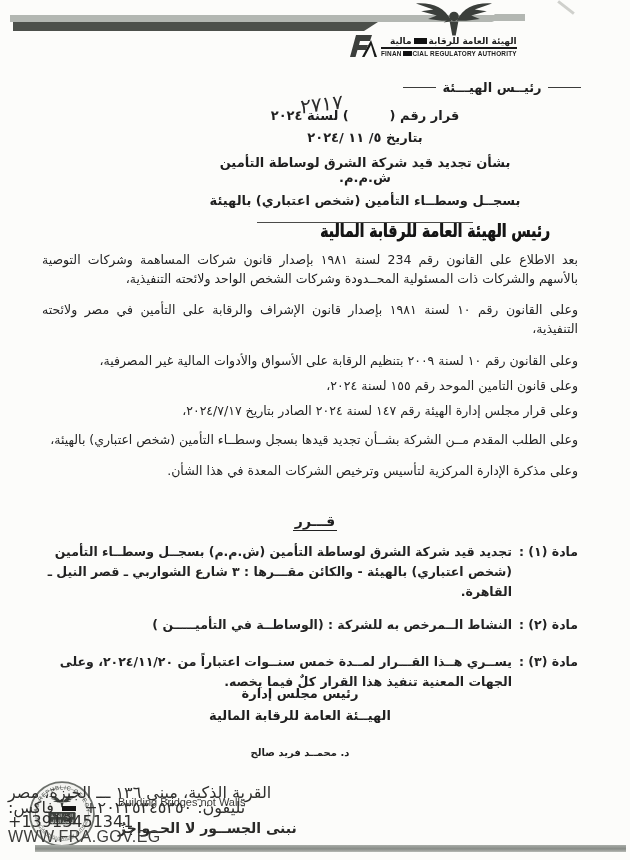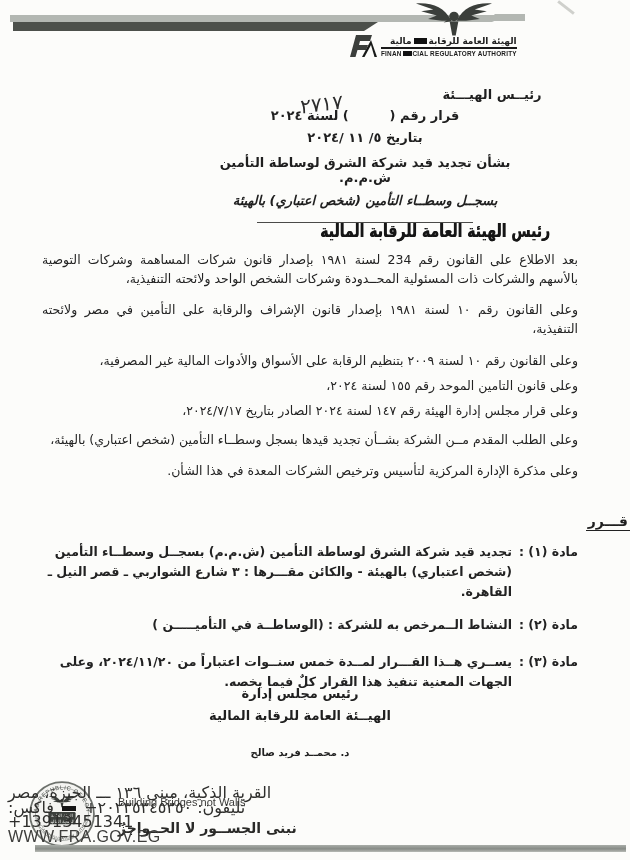--- a/index.html
+++ b/index.html
@@ -26,49 +26,49 @@
   .logo-text { display:flex; flex-direction:column; gap:1px; }
   .logo-ar { direction:rtl; font-weight:bold; font-size:9px; color:#222;
     display:flex; align-items:center; gap:2px; white-space:nowrap; }
   .logo-en { direction:ltr; font-family:"Liberation Sans", sans-serif; font-weight:bold;
     font-size:6.4px; letter-spacing:.2px; color:#1a1a1a; display:flex; align-items:center;
     gap:1px; white-space:nowrap; border-top:2px solid #1a1a1a; padding-top:1px; }
   .blackbox { display:inline-block; background:#111; }
   .bb-ar { width:13px; height:6px; } .bb-en { width:9px; height:5px; }
   
   .chairman { position:absolute; top:80px; left:403px; width:178px;
-    display:flex; align-items:center; gap:6px;flex-direction:column; }
+    display:flex; align-items:center; gap:6px; }
   .chairman .dash { flex:1; border-top:1.6px solid #3c3c3a; }
   .chairman .txt { font-weight:bold; font-size:13px; white-space:nowrap; }
   
   .title-block { position:absolute; top:95px; left:205px; width:320px;
     text-align:center; font-weight:bold; font-size:13px; }
   .handwritten { position:absolute; top:-3px; left:95px; font-size:20px;
     font-weight:normal; color:#2c2c2c; letter-spacing:2px;
     transform:rotate(-7deg) skewX(-6deg); }
   .decree-line { margin-top:13px; white-space:pre-wrap; }
   .date-line   { margin-top:7px; }
   .subject1    { margin-top:10px; }
-  .subject2    { margin-top:8px;font-style:italic; }
+  .subject2    { margin-top:8px; }
   .title-rule  { width:216px; margin:14px auto 0; border-top:1.5px solid #4a4a48; }
   
   .deco-heading { position:absolute; top:220px; left:330px; width:220px;
     text-align:center; font-weight:bold; font-size:14px; white-space:nowrap;
     transform:scaleY(1.3); transform-origin:top center; color:#161616;
     text-shadow:.4px 0 0 #161616; }
   
   .preamble { position:absolute; top:250px; right:52px; left:42px;
     font-size:12.5px; line-height:19px; text-align:justify; color:#232323; }
   .preamble p { margin:0; }
   .p1 { margin-bottom:12px !important; } .p2 { margin-bottom:13px !important; }
   .p3 { margin-bottom:6px  !important; } .p4 { margin-bottom:6px  !important; }
   .p5 { margin-bottom:10px !important; } .p6 { margin-bottom:4px  !important; }
   .p7 { margin-bottom:12px !important; }
   
-  .decided { position:absolute; top:511px; left:0; right:0; text-align:right; }
+  .decided { position:absolute; top:511px; left:0; right:0; text-align:center; }
   .decided span { font-weight:bold; font-size:14px; border-bottom:1.6px solid #222;
     padding:0 2px 1px; }
   
   .articles { position:absolute; top:542px; right:52px; left:42px;
     font-size:12.5px; line-height:20px; font-weight:bold; color:#222; }
   .article { position:relative; padding-right:66px; margin-bottom:13px; }
   .article.a2 { margin-bottom:17px; }
   .article .alabel { position:absolute; right:0; top:0; white-space:nowrap; }
   
   .signature { position:absolute; top:686px; left:30px; width:540px; text-align:center;

